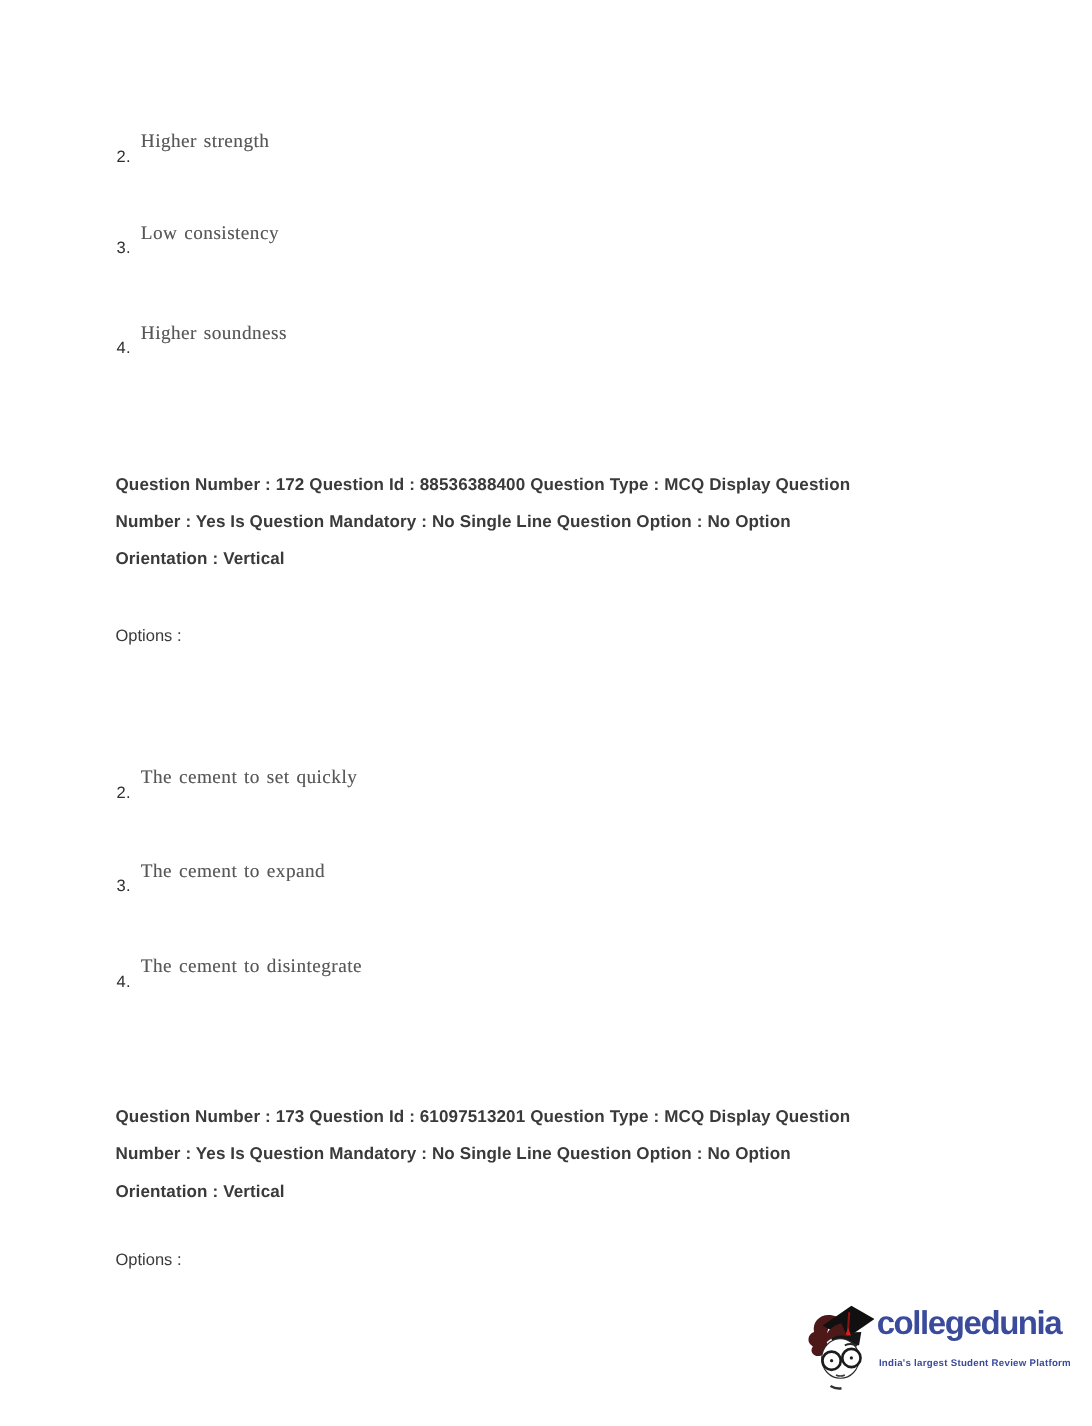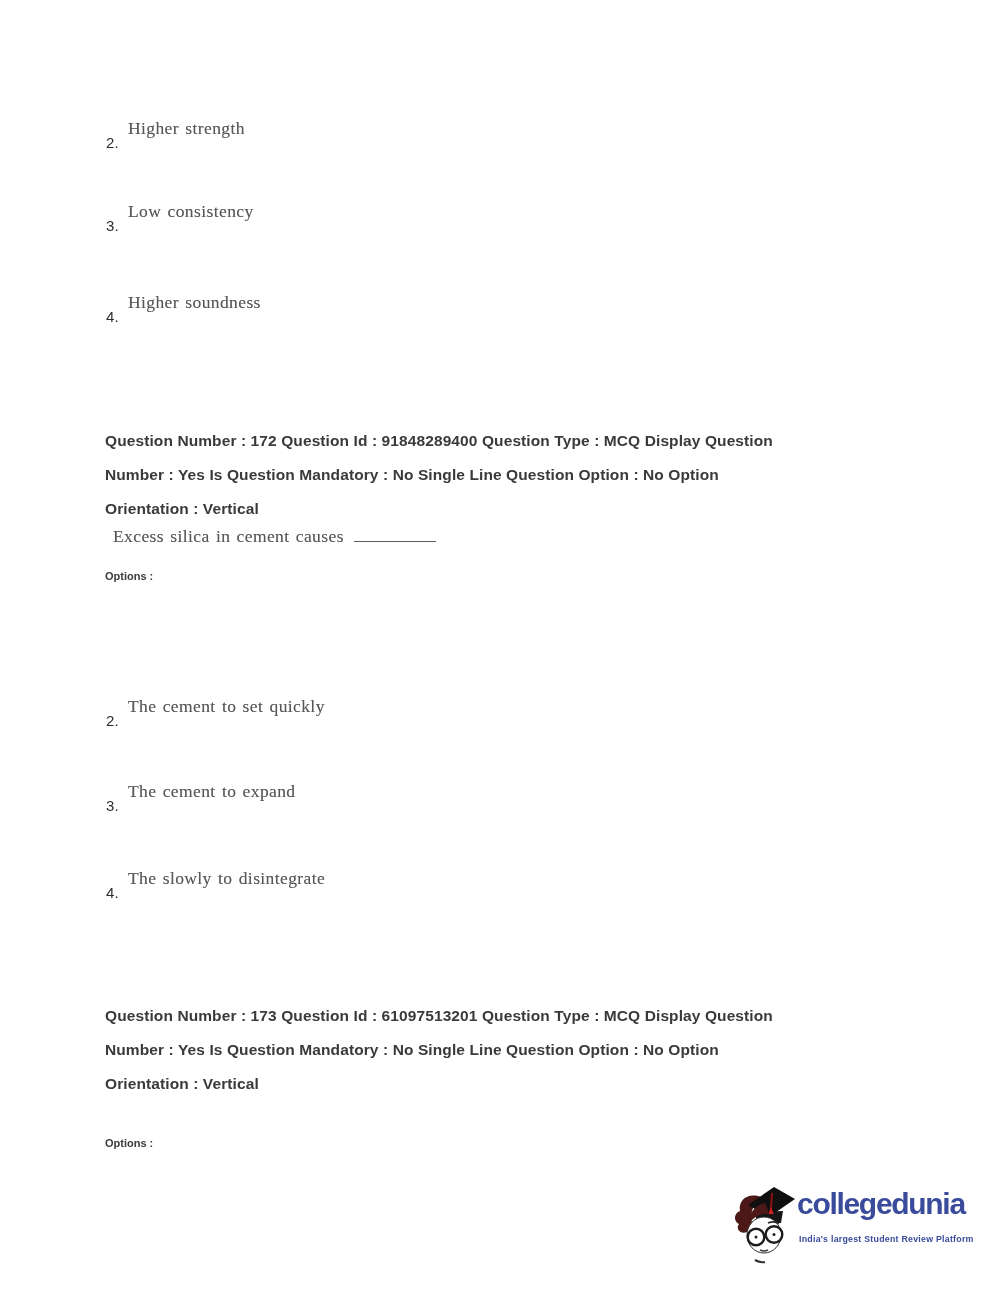--- a/index.html
+++ b/index.html
@@ -16,21 +16,21 @@
   .abs { position:absolute; }
 
   
   .meta {
     left:105px; width:795px;
     font-weight:bold; font-size:15.5px; line-height:34px;
     color:#3a3a3a; letter-spacing:0.1px;
   }
   .opts-label {
     left:105px;
-    font-weight:bold; font-size:11px; color:#3a3a3a;
+    font-weight:normal; font-size:15px; color:#3a3a3a;
   }
 
   
   .serif {
     font-family:"Liberation Serif","DejaVu Serif",serif;
     font-size:17.5px; color:#585858;
     letter-spacing:0.4px; word-spacing:1.5px;
     white-space:nowrap;
     text-shadow:0 0 0.5px rgba(110,110,110,0.55);
   }
@@ -84,41 +84,38 @@
   <div class="option" style="top:201px">
     <span class="txt serif">Low consistency</span>
     <span class="num">3.</span>
   </div>
   <div class="option" style="top:292px">
     <span class="txt serif">Higher soundness</span>
     <span class="num">4.</span>
   </div>
 
   <div class="abs meta" style="top:424px">
-    <div>Question Number : 172 Question Id : 91848289400 Question Type : MCQ Display Question</div>
+    <div>Question Number : 172 Question Id : 88536388400 Question Type : MCQ Display Question</div>
     <div>Number : Yes Is Question Mandatory : No Single Line Question Option : No Option</div>
     <div>Orientation : Vertical</div>
   </div>
 
-  <div class="abs serif" style="left:113px; top:525px;">
-    <span>Excess silica in cement causes</span><span class="blank"></span>
-  </div>
 
   <div class="abs opts-label" style="top:570px">Options :</div>
 
   <div class="option" style="top:696px">
     <span class="txt serif">The cement to set quickly</span>
     <span class="num">2.</span>
   </div>
   <div class="option" style="top:781px">
     <span class="txt serif">The cement to expand</span>
     <span class="num">3.</span>
   </div>
   <div class="option" style="top:868px">
-    <span class="txt serif">The slowly to disintegrate</span>
+    <span class="txt serif">The cement to disintegrate</span>
     <span class="num">4.</span>
   </div>
 
   <div class="abs meta" style="top:999px">
     <div>Question Number : 173 Question Id : 61097513201 Question Type : MCQ Display Question</div>
     <div>Number : Yes Is Question Mandatory : No Single Line Question Option : No Option</div>
     <div>Orientation : Vertical</div>
   </div>
 
 

